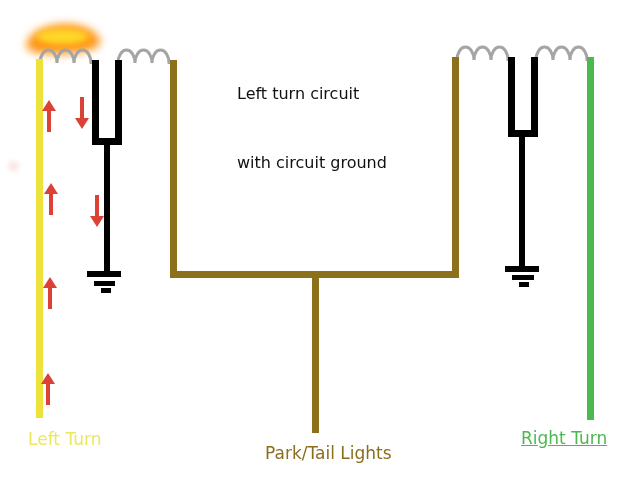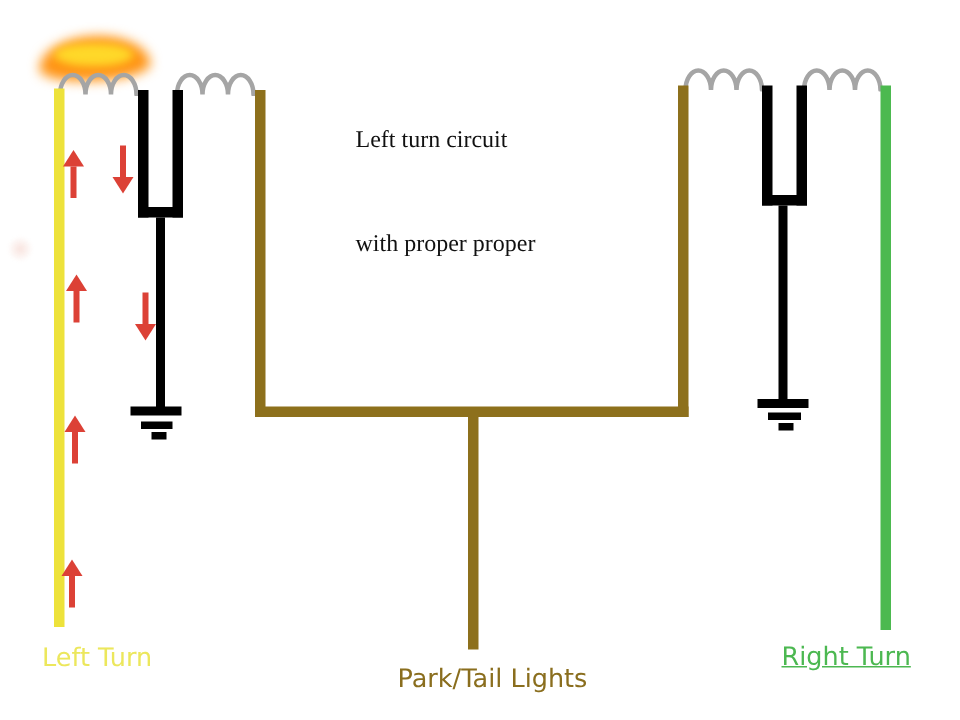--- a/index.html
+++ b/index.html
@@ -32,41 +32,41 @@
 
   
   .smudge{position:absolute;left:5px;top:157px;width:17px;height:18px;border-radius:50%;
     background:radial-gradient(circle at 50% 50%, var(--smudge) 0%, rgba(255,255,255,0) 70%);
     opacity:.55;filter:blur(1px);}
 
   
   .gbar{position:absolute;background:var(--wire-black);}
 
   
-  .title{position:absolute;left:237px;top:36px;font-size:16px;line-height:23px;color:var(--title-text);white-space:pre;font-family:Liberation Serif, serif;}
+  .title{position:absolute;left:237px;top:36px;font-size:16px;line-height:23px;color:var(--title-text);white-space:pre;}
   .lbl{position:absolute;font-size:17px;white-space:pre;}
   .lbl-left{left:28px;top:429px;color:var(--left-label);}
   .lbl-park{left:265px;top:443px;color:var(--park-label);}
   .lbl-right{left:521px;top:428px;color:var(--right-label);text-decoration:underline;}
 </style>
 </head>
 <body>
 
 <div id="stage">
 
   <div class="glow">
     <div class="outer"></div>
     <div class="core"></div>
   </div>
 
   <div class="smudge"></div>
 
   <div class="title">
     <div>Left turn circuit</div>
-    <div>with proper proper</div>
+    <div>with circuit ground</div>
   </div>
 
   <svg class="coil" style="left:38px;top:48px" width="56" height="16" viewBox="0 0 56 16">
     <path d="M2 15 A8.5 13 0 0 1 19 15 A8.5 13 0 0 1 36 15 A8.5 13 0 0 1 53 15" fill="none" stroke="currentColor" stroke-width="3" stroke-linecap="round"></path>
   </svg>
   <svg class="coil" style="left:116px;top:48px" width="56" height="16" viewBox="0 0 56 16">
     <path d="M2 15 A8.5 13 0 0 1 19 15 A8.5 13 0 0 1 36 15 A8.5 13 0 0 1 53 15" fill="none" stroke="currentColor" stroke-width="3" stroke-linecap="round"></path>
   </svg>
   <svg class="coil" style="left:455px;top:45px" width="56" height="16" viewBox="0 0 56 16">
     <path d="M2 15 A8.5 13 0 0 1 19 15 A8.5 13 0 0 1 36 15 A8.5 13 0 0 1 53 15" fill="none" stroke="currentColor" stroke-width="3" stroke-linecap="round"></path>

